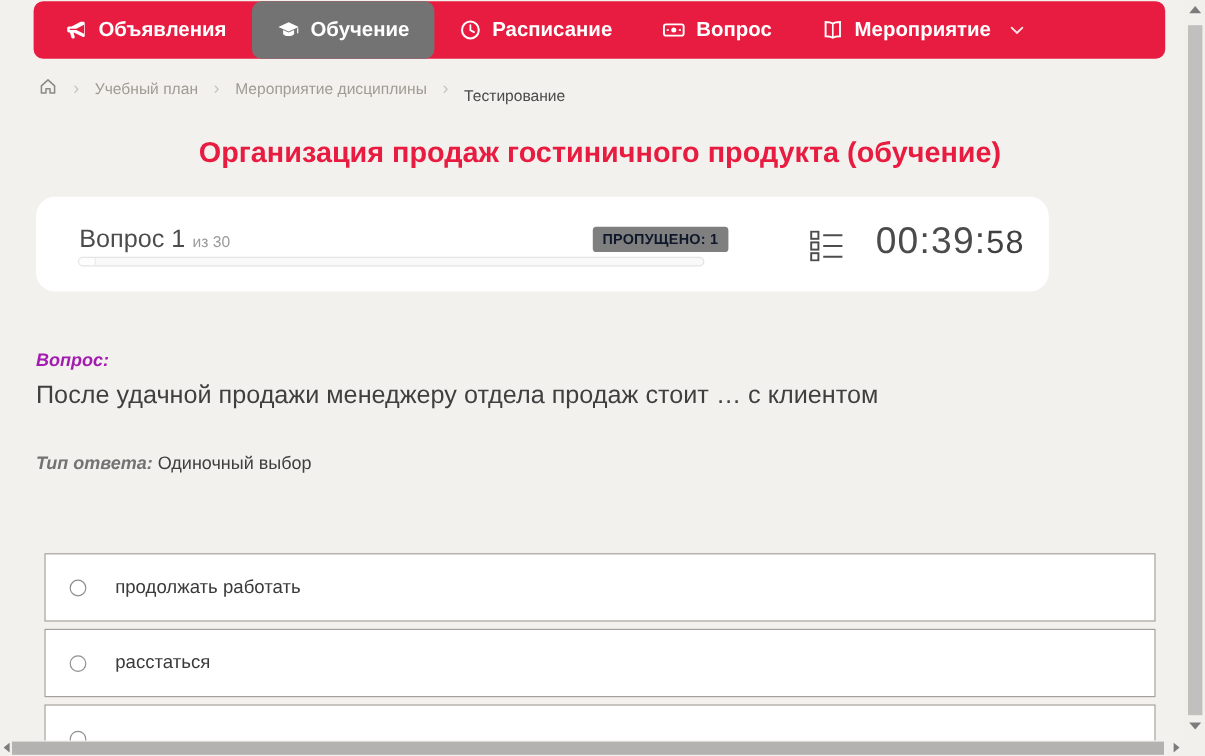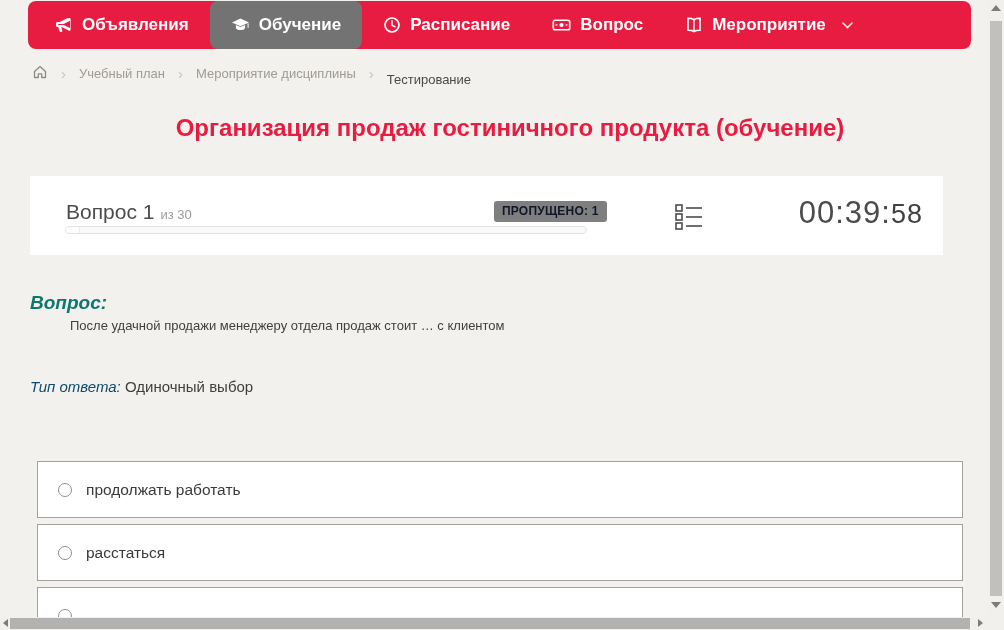--- a/index.html
+++ b/index.html
@@ -28,57 +28,58 @@
   
   .breadcrumb {
     position:absolute; left:32px; top:63px; height:20px;
     display:flex; align-items:center; gap:13px; font-size:13px; color:#a09b93;
   }
   .crumb { cursor:pointer; }
   .crumb.current { color:#4a4a4a; cursor:default;margin-top:12px; }
   .crumb-sep { color:#c8c4bc; font-size:15px; line-height:1; }
   
   .page-title {
-    position:absolute; left:40px; top:114px; width:940px;
+    position:absolute; left:30px; top:114px; width:940px;
     text-align:center; color:#e81c40; font-weight:bold; font-size:24px;
   }
   
   .qcard {
-    position:absolute; left:30px; top:176px; width:913px; height:79px;
+    position:absolute; left:30px; top:164px; width:844px; height:79px;
     background:#ffffff;
+    border-radius:16px;
   }
   .q-number { position:absolute; left:36px; top:24px; font-size:21px; color:#4c4c4c; }
   .q-total  { font-size:13px; color:#9b9b9b; margin-left:6px; }
   .q-badge {
     position:absolute; left:464px; top:25px;
     background:#7f7f7f; color:#0f172a; font-size:12px; font-weight:bold;
     padding:3px 8px 4px; border-radius:3px; letter-spacing:.2px;
   }
   .q-progress {
     position:absolute; left:35px; top:50px; width:522px; height:8px;
     background:#f9f9f9; border:1px solid #e3e3e3; border-radius:5px; overflow:hidden;
   }
   .q-progress-fill { display:block; height:100%; width:14px; background:#fdfdfd; border-right:1px solid #ececec; }
   .q-listicon { position:absolute; left:645px; top:28px; cursor:pointer; }
   .q-timer {
     position:absolute; right:20px; top:19px;
     font-size:31px; color:#4b4b4b; letter-spacing:1px;
   }
   .q-timer .secs { color:#404040; font-size:27px; }
   
-  .q-heading  { position:absolute; left:30px; top:292px; font-size:19px; font-weight:bold; font-style:italic; color:#0f766e; }
-  .q-text     { position:absolute; left:30px; top:318px; font-size:13px; color:#3f3f3f;margin-left:40px; }
+  .q-heading  { position:absolute; left:30px; top:292px; font-size:15px; font-weight:bold; font-style:italic; color:#a21caf; }
+  .q-text     { position:absolute; left:30px; top:318px; font-size:21px; color:#3f3f3f; }
   .q-type-row { position:absolute; left:30px; top:378px; font-size:15px; color:#3f3f3f; }
-  .q-type-label { font-weight:normal; font-style:italic; color:#0c4a6e; }
+  .q-type-label { font-weight:bold; font-style:italic; color:#737373; }
   
   .options { position:absolute; left:37px; top:461px; width:926px; }
   .option {
     height:57px; margin-bottom:6px; background:#fff;
     border:1px solid #a5a19a;
-    display:flex; align-items:center; padding-left:20px; gap:14px;
+    display:flex; align-items:center; padding-left:20px; gap:24px;
     cursor:pointer;
   }
   .radio {
     width:14px; height:14px; border-radius:50%;
     border:1px solid #8f8f8f; background:#fff; flex:0 0 auto;
   }
   .option-label { font-size:15.5px; color:#3a3a3a; }
   
   .vscroll {
     position:absolute; right:0; top:0; width:17px; height:617px;

